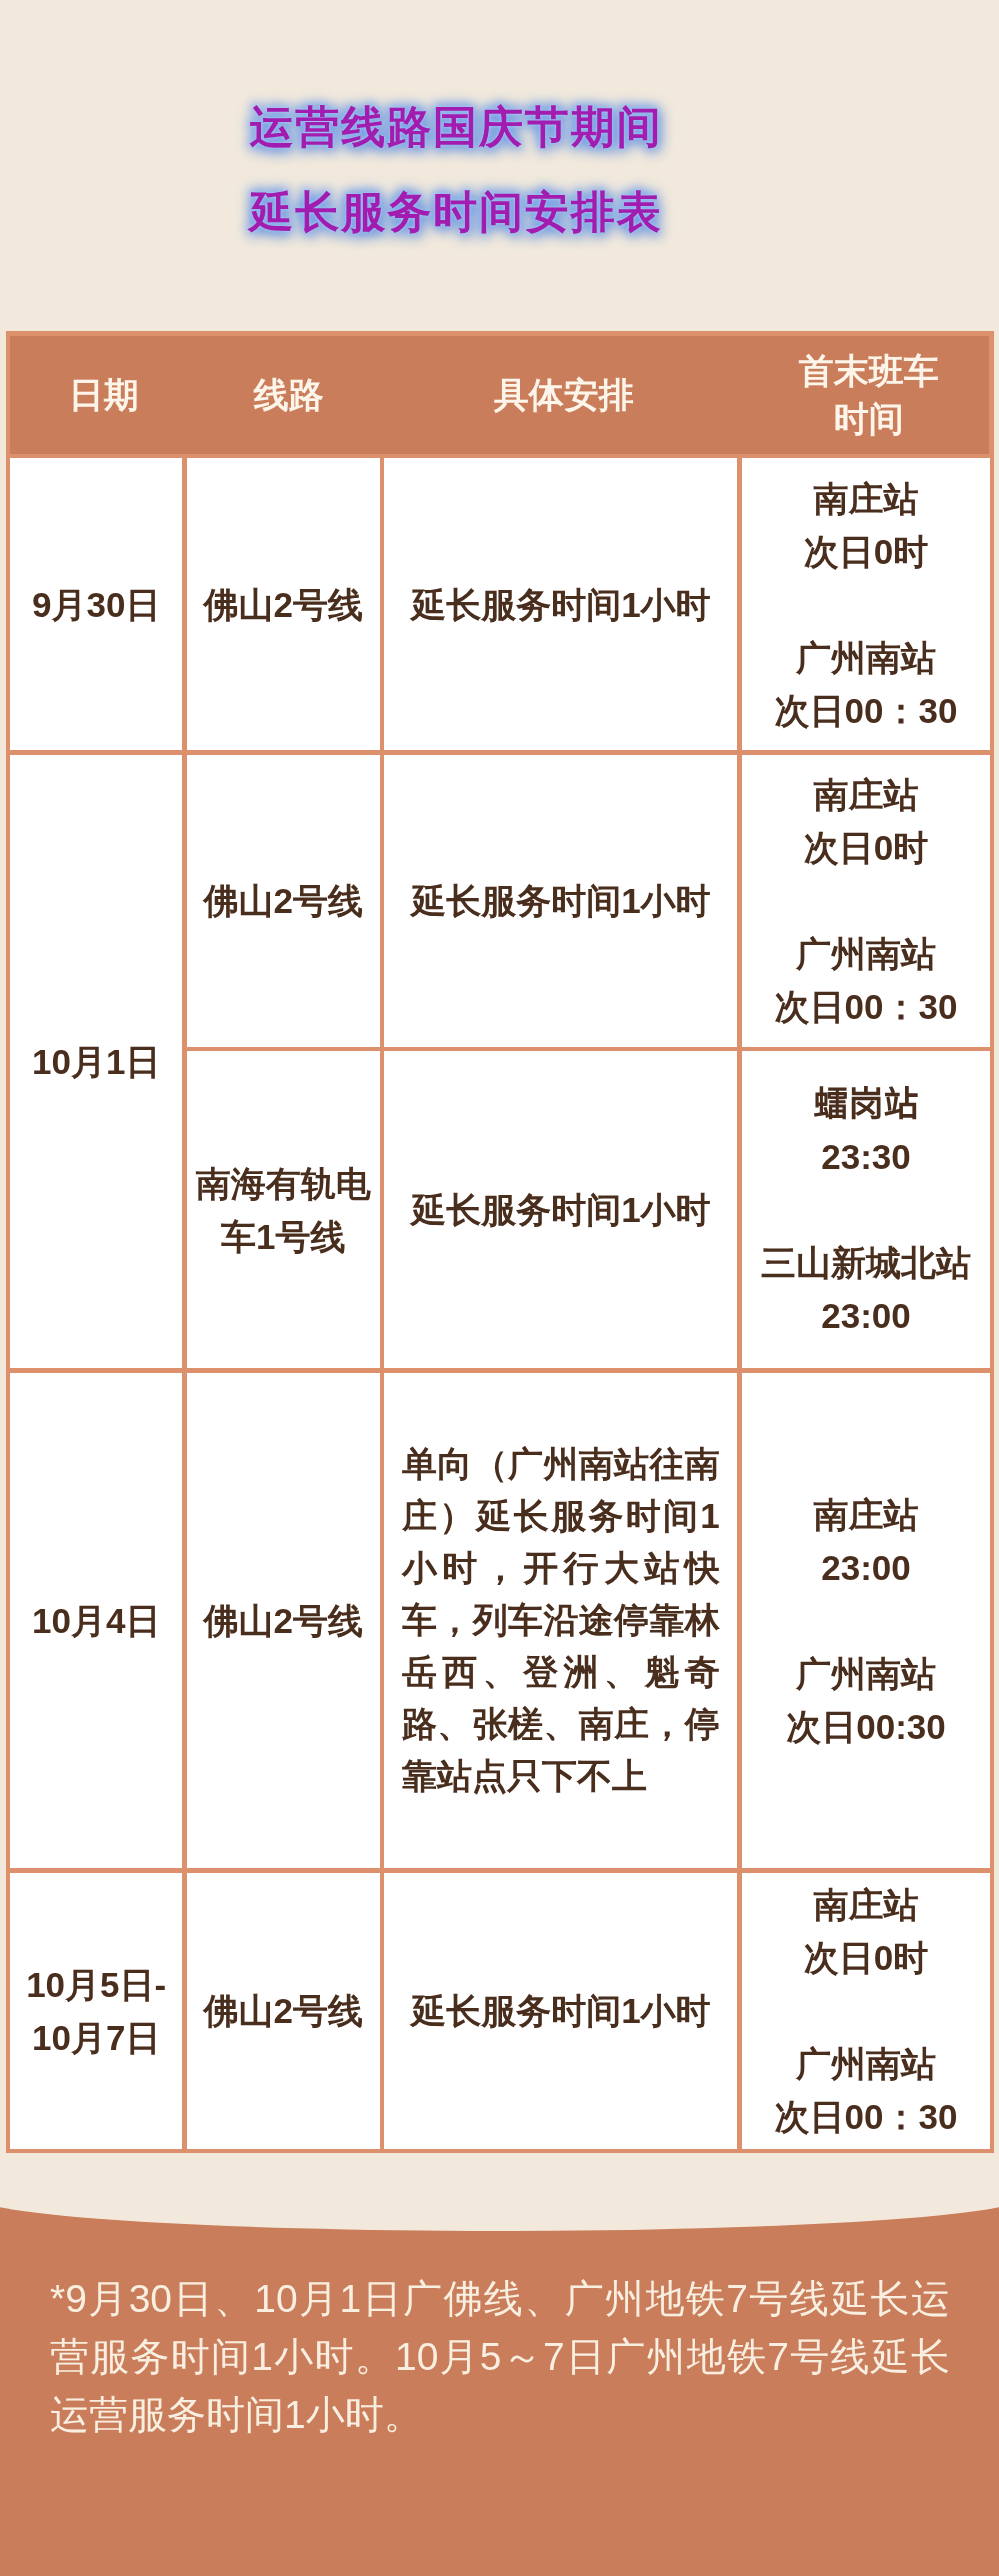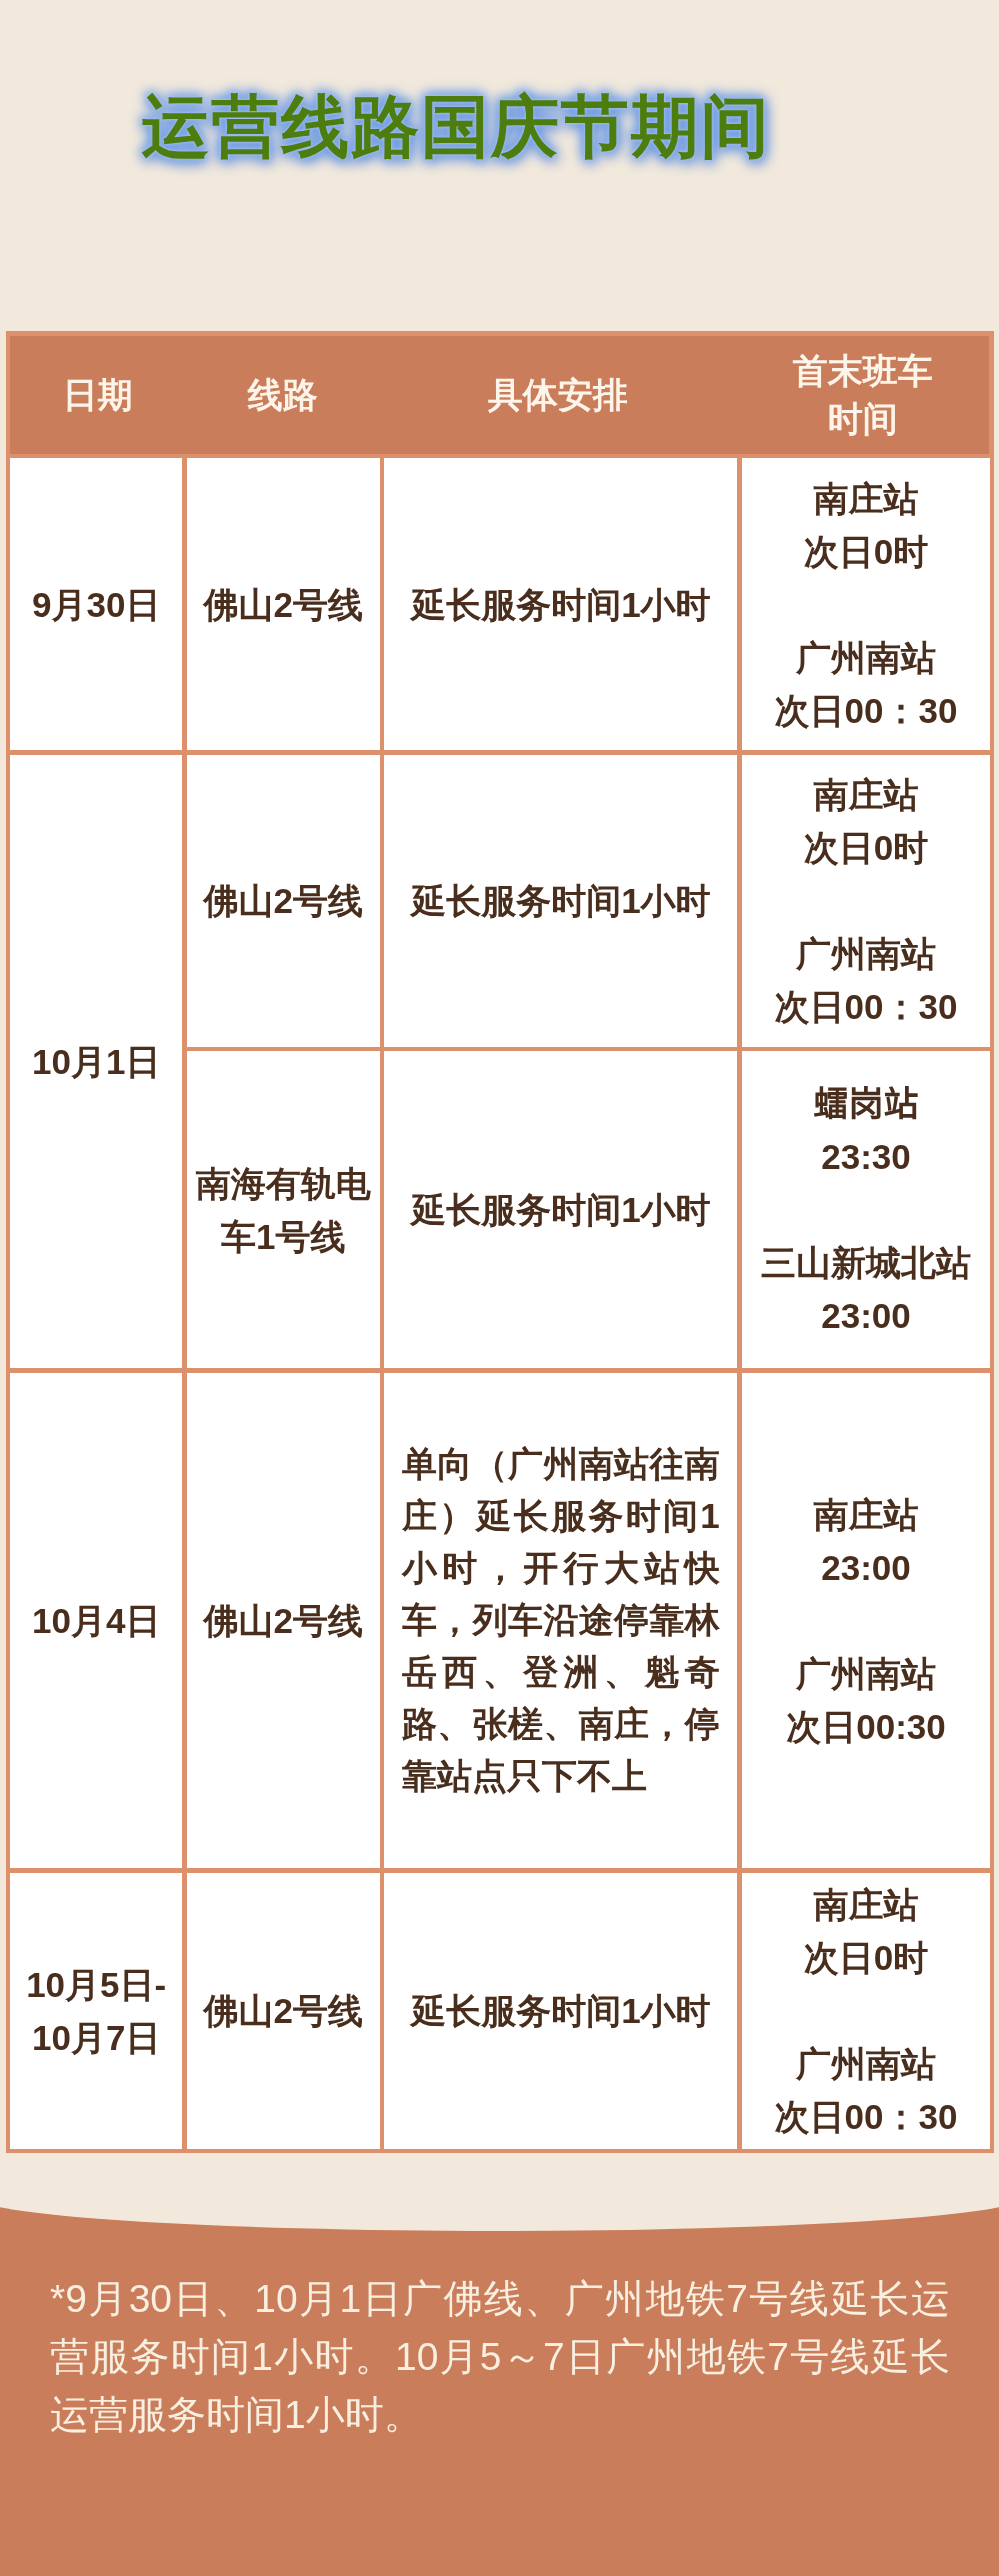--- a/index.html
+++ b/index.html
@@ -9,43 +9,44 @@
     background: #f2e9dc;
     font-family: "Liberation Sans", "DejaVu Sans", sans-serif;
     overflow: hidden;
   }
   .page { position: absolute; inset: 0; }
 
   
   .title {
     position: absolute; top: 84px; left: 0; width: 912px;
     text-align: center;
-    font-size: 68px; line-height: 85px; font-weight: 700;
+    font-size: 44px; line-height: 85px; font-weight: 700;
     letter-spacing: 1.9px;
-    color: #4d7c0f;
+    color: #a21caf;
     text-shadow:
       0 0 3.7px #aecdf5,
       0 0 9.3px #7da6e8,
       0 0 16.7px #6b97e0,
       1.9px 3.7px 13px #5d88d6,
       -1.9px -1.9px 11px #8fb4ee;
   }
 
   
   .table-wrap {
     position: absolute; left: 5.6px; top: 331px;
     width: 979px;
     padding: 4.6px;
     background: #dd906c; 
   }
   .thead {
     display: grid;
     grid-template-columns: 175px 195px 355px 255px;
     height: 118px;
     background: #c97d5b;
+    padding-left: 6px;
   }
   .th {
     display: flex; align-items: center; justify-content: center;
     color: #fdf5e9; font-size: 35px; font-weight: 700;
     line-height: 48px; text-align: center; white-space: pre-line;
   }
   .tbody {
     display: grid;
     grid-template-columns: 172px 193px 353px 248px;
     grid-template-rows: 292px 292px 317px 495px 276px;
@@ -92,20 +93,21 @@
   }
   .footnote + .footnote { margin-top: 46px; }
 </style>
 </head>
 <body>
 
 <div class="page">
 
   <div class="title">
     <div>运营线路国庆节期间</div>
+    <div>延长服务时间安排表</div>
   </div>
 
   <div class="table-wrap">
 
     <div class="thead">
       <div class="th">日期</div>
       <div class="th">线路</div>
       <div class="th">具体安排</div>
       <div class="th">首末班车
 时间</div>

